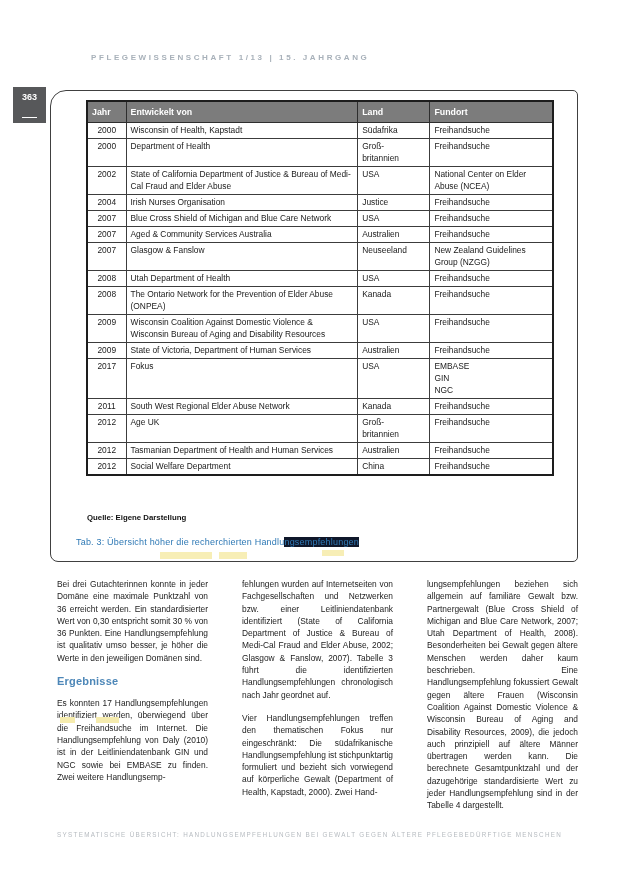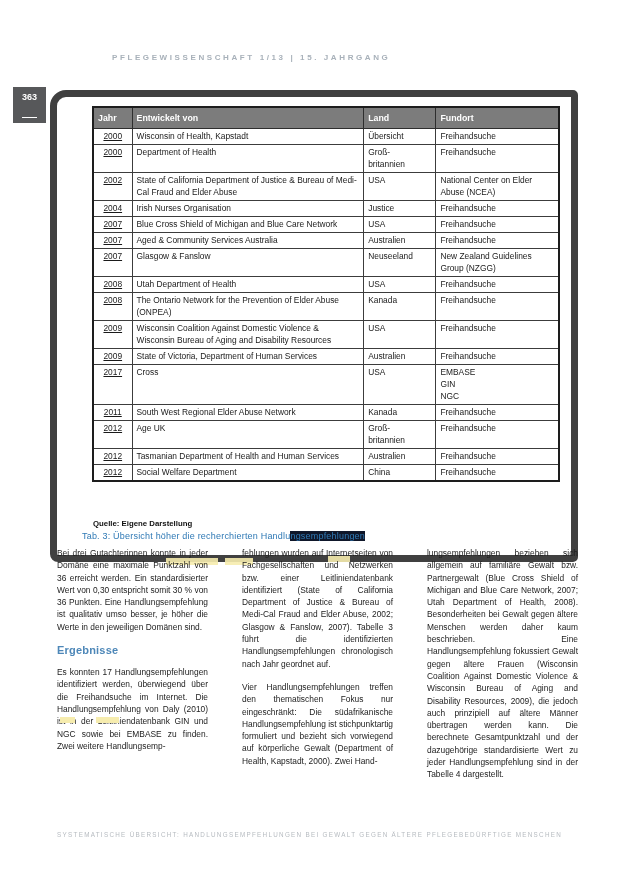--- a/index.html
+++ b/index.html
@@ -7,36 +7,36 @@
     position:relative;
     width:637px;height:884px;
     background:#ffffff;
     font-family:"Liberation Sans", sans-serif;
     color:#1a1a1a;
     overflow:hidden;
     box-shadow:0 0 4px rgba(0,0,0,.25);
   }
   
   .running-header{
-    position:absolute;left:84px;top:53px;
+    position:absolute;left:63px;top:53px;
     font-size:8px;font-weight:bold;letter-spacing:2.6px;
     color:#a8b1ba;white-space:nowrap;padding-left:28px;
   }
   
   .page-tab{
     position:absolute;left:13px;top:87px;width:33px;height:36px;
     background:#57585a;color:#ffffff;
     display:flex;align-items:center;justify-content:center;
     font-size:9px;font-weight:bold;
   }
   .page-tab span{border-bottom:1px solid #ffffff;padding-bottom:15px;}
   
   .content-box{
     position:absolute;left:50px;top:90px;width:528px;height:472px;
-    border:7px solid #404040;
+    border:1px solid #404040;
     border-radius:16px 5px 5px 8px;
     box-sizing:border-box;
   }
   
   table.results{
     position:absolute;left:35px;top:9px;
     width:468px;
     border-collapse:collapse;
     font-size:8.4px;line-height:12px;
     border:2px solid #1d1d1d;
@@ -45,21 +45,21 @@
     background:#7c7c7c;color:#ffffff;
     font-size:8.8px;font-weight:bold;text-align:left;
     padding:4px 4px;border:1px solid #2e2e2e;
   }
   table.results td{
     border:1px solid #3c3c3c;
     padding:1px 4px 2px 4px;
     vertical-align:top;
     background:#ffffff;
   }
-  td.c-year{width:30px;text-align:center;text-decoration:underline;}
+  td.c-year{width:30px;text-align:center;}
   td.c-dev{width:230px;}
   td.c-land{width:64px;}
   td.c-fund{width:116px;}
   .preline{white-space:pre-line;}
   .source-note{
     position:absolute;left:36px;top:422px;
     font-size:7.8px;font-weight:bold;color:#111;
   }
   
   .caption{
@@ -70,21 +70,21 @@
   .hl-blue{background:#0f172a;}
   
   .hl-bar{position:absolute;background:#f6ecae;opacity:.9;}
   .bar-c1{left:109px;top:461px;width:52px;height:7px;}
   .bar-c2{left:168px;top:461px;width:28px;height:7px;}
   .bar-c3{left:271px;top:459px;width:22px;height:6px;}
   .bar-b1{position:absolute;left:60px;top:717px;width:15px;height:6px;background:#f6ecae;}
   .bar-b2{position:absolute;left:96px;top:717px;width:23px;height:6px;background:#f6ecae;}
   
   .body-cols{
-    position:absolute;left:57px;top:547px;width:521px;
+    position:absolute;left:57px;top:578px;width:521px;
     display:grid;grid-template-columns:1fr 1fr 1fr;gap:34px;
   }
   .body-cols p{
     margin:0 0 11px 0;
     font-size:8.4px;line-height:12.3px;
     text-align:justify;color:#1c1c1c;
   }
   .body-cols h2{
     margin:6px 0 10px 0;
     font-size:11px;font-weight:bold;color:#4d87b8;
@@ -115,21 +115,21 @@
           <th>Jahr</th>
           <th>Entwickelt von</th>
           <th>Land</th>
           <th>Fundort</th>
         </tr>
       </thead>
       <tbody>
   <tr>
     <td class="c-year">2000</td>
     <td class="c-dev">Wisconsin of Health, Kapstadt</td>
-    <td class="c-land preline">Übersicht</td>
+    <td class="c-land preline">Südafrika</td>
     <td class="c-fund preline">Freihandsuche</td>
   </tr>
 
   <tr>
     <td class="c-year">2000</td>
     <td class="c-dev">Department of Health</td>
     <td class="c-land preline">Groß-
 britannien</td>
     <td class="c-fund preline">Freihandsuche</td>
   </tr>
@@ -193,21 +193,21 @@
 
   <tr>
     <td class="c-year">2009</td>
     <td class="c-dev">State of Victoria, Department of Human Services</td>
     <td class="c-land preline">Australien</td>
     <td class="c-fund preline">Freihandsuche</td>
   </tr>
 
   <tr>
     <td class="c-year">2017</td>
-    <td class="c-dev">Cross</td>
+    <td class="c-dev">Fokus</td>
     <td class="c-land preline">USA</td>
     <td class="c-fund preline">EMBASE
 GIN
 NGC</td>
   </tr>
 
   <tr>
     <td class="c-year">2011</td>
     <td class="c-dev">South West Regional Elder Abuse Network</td>
     <td class="c-land preline">Kanada</td>

